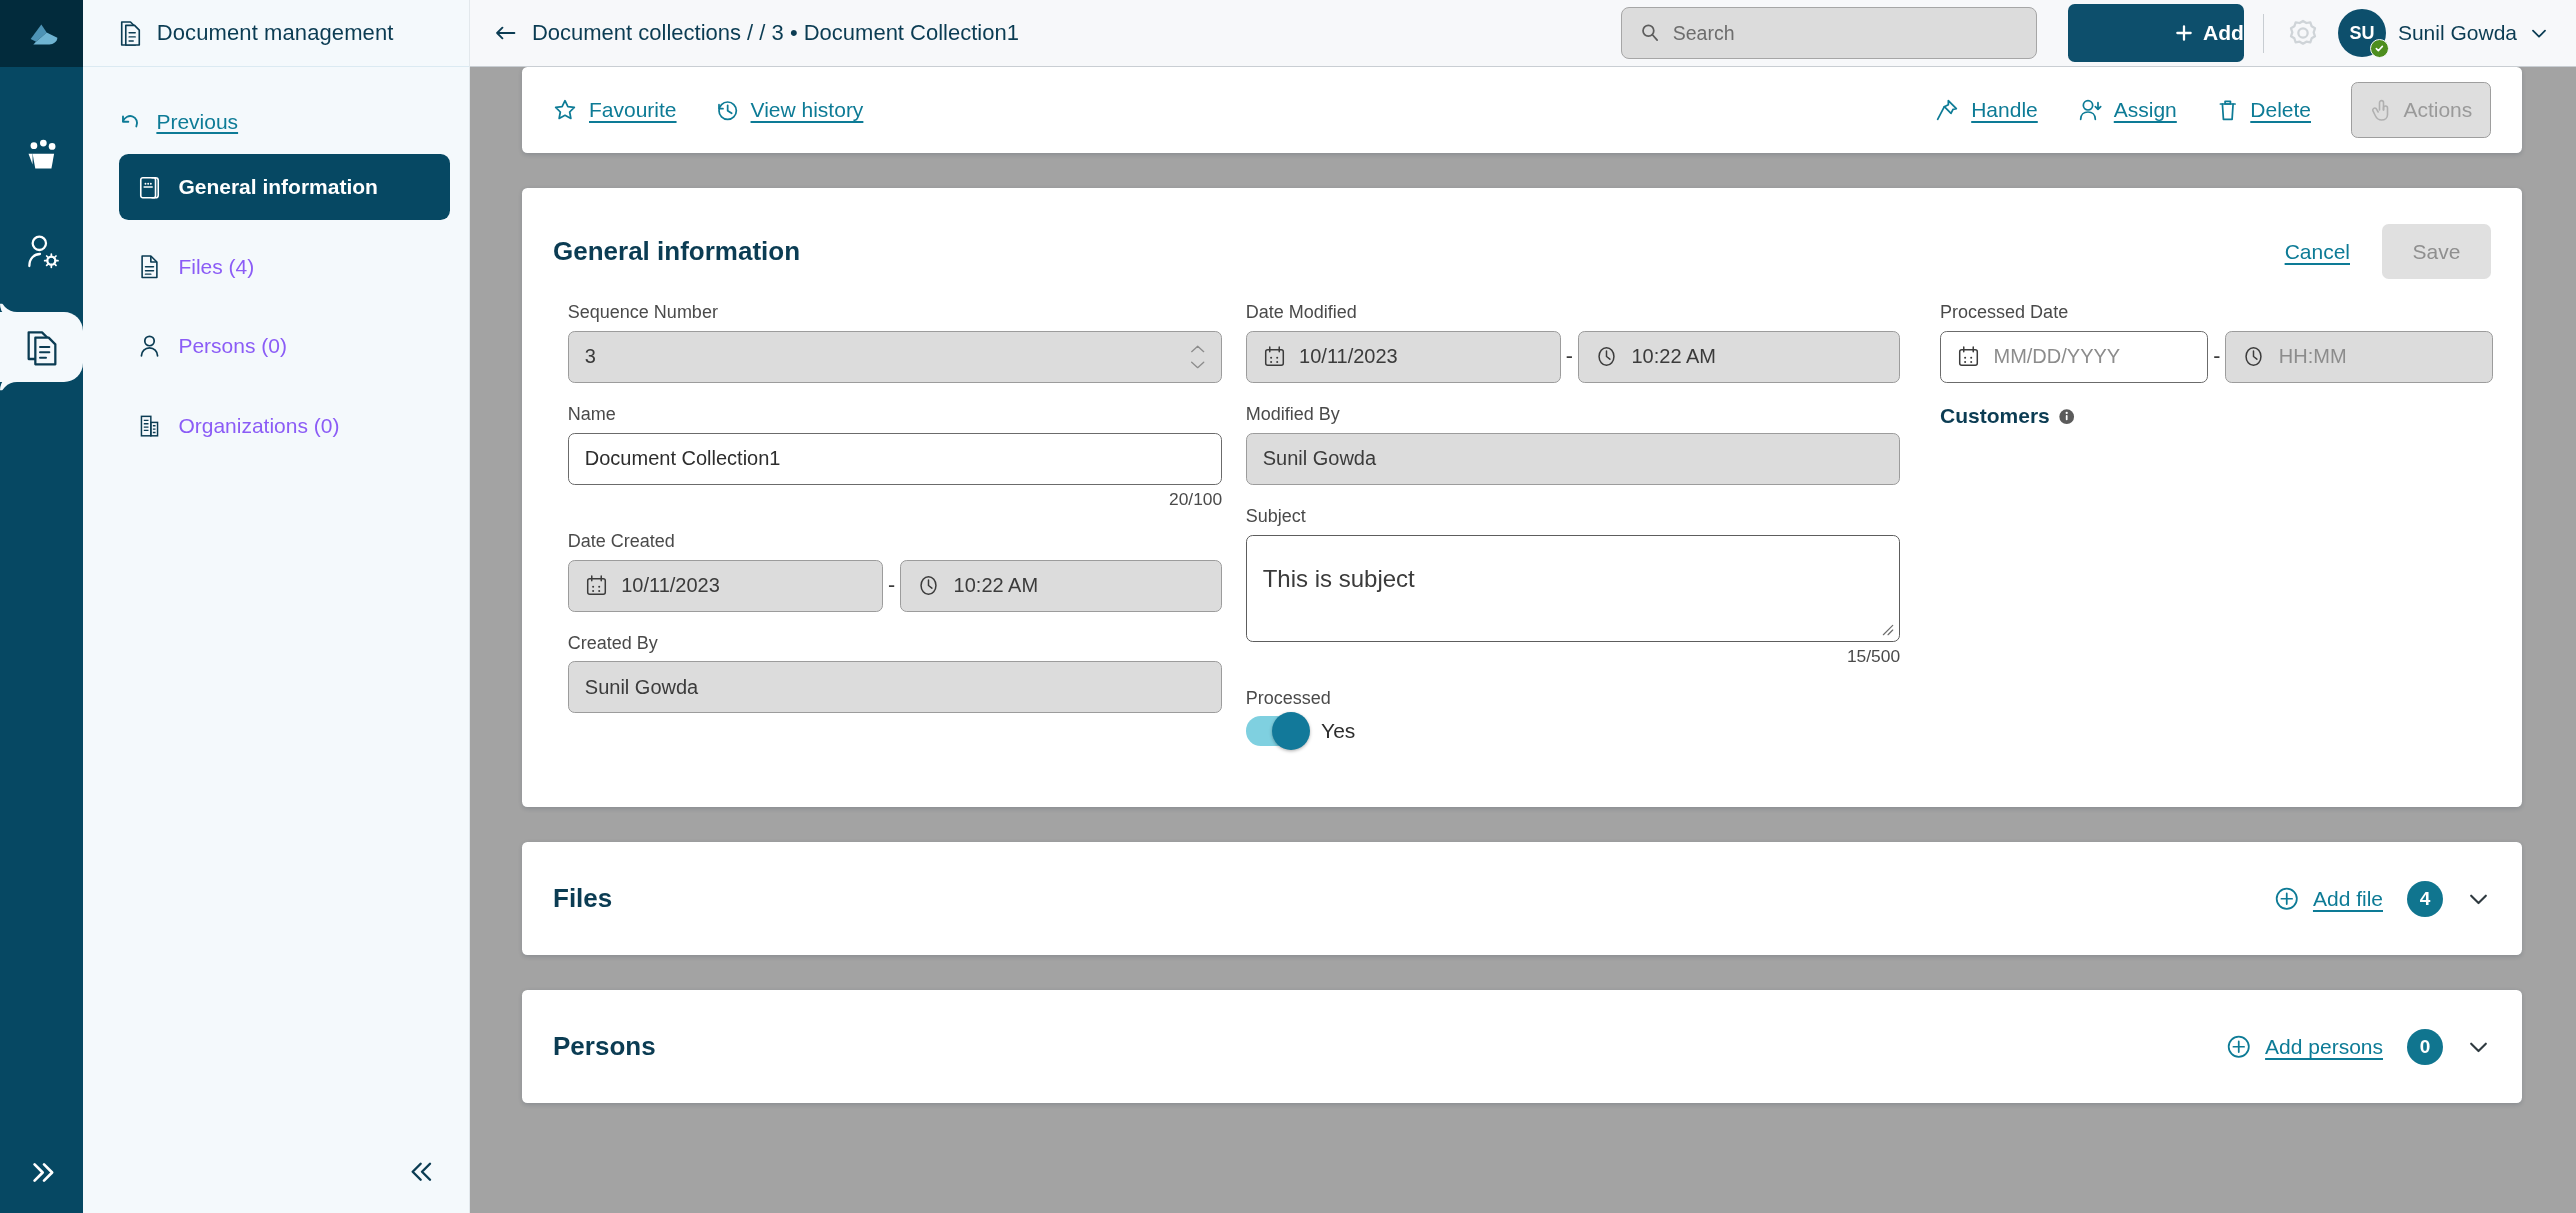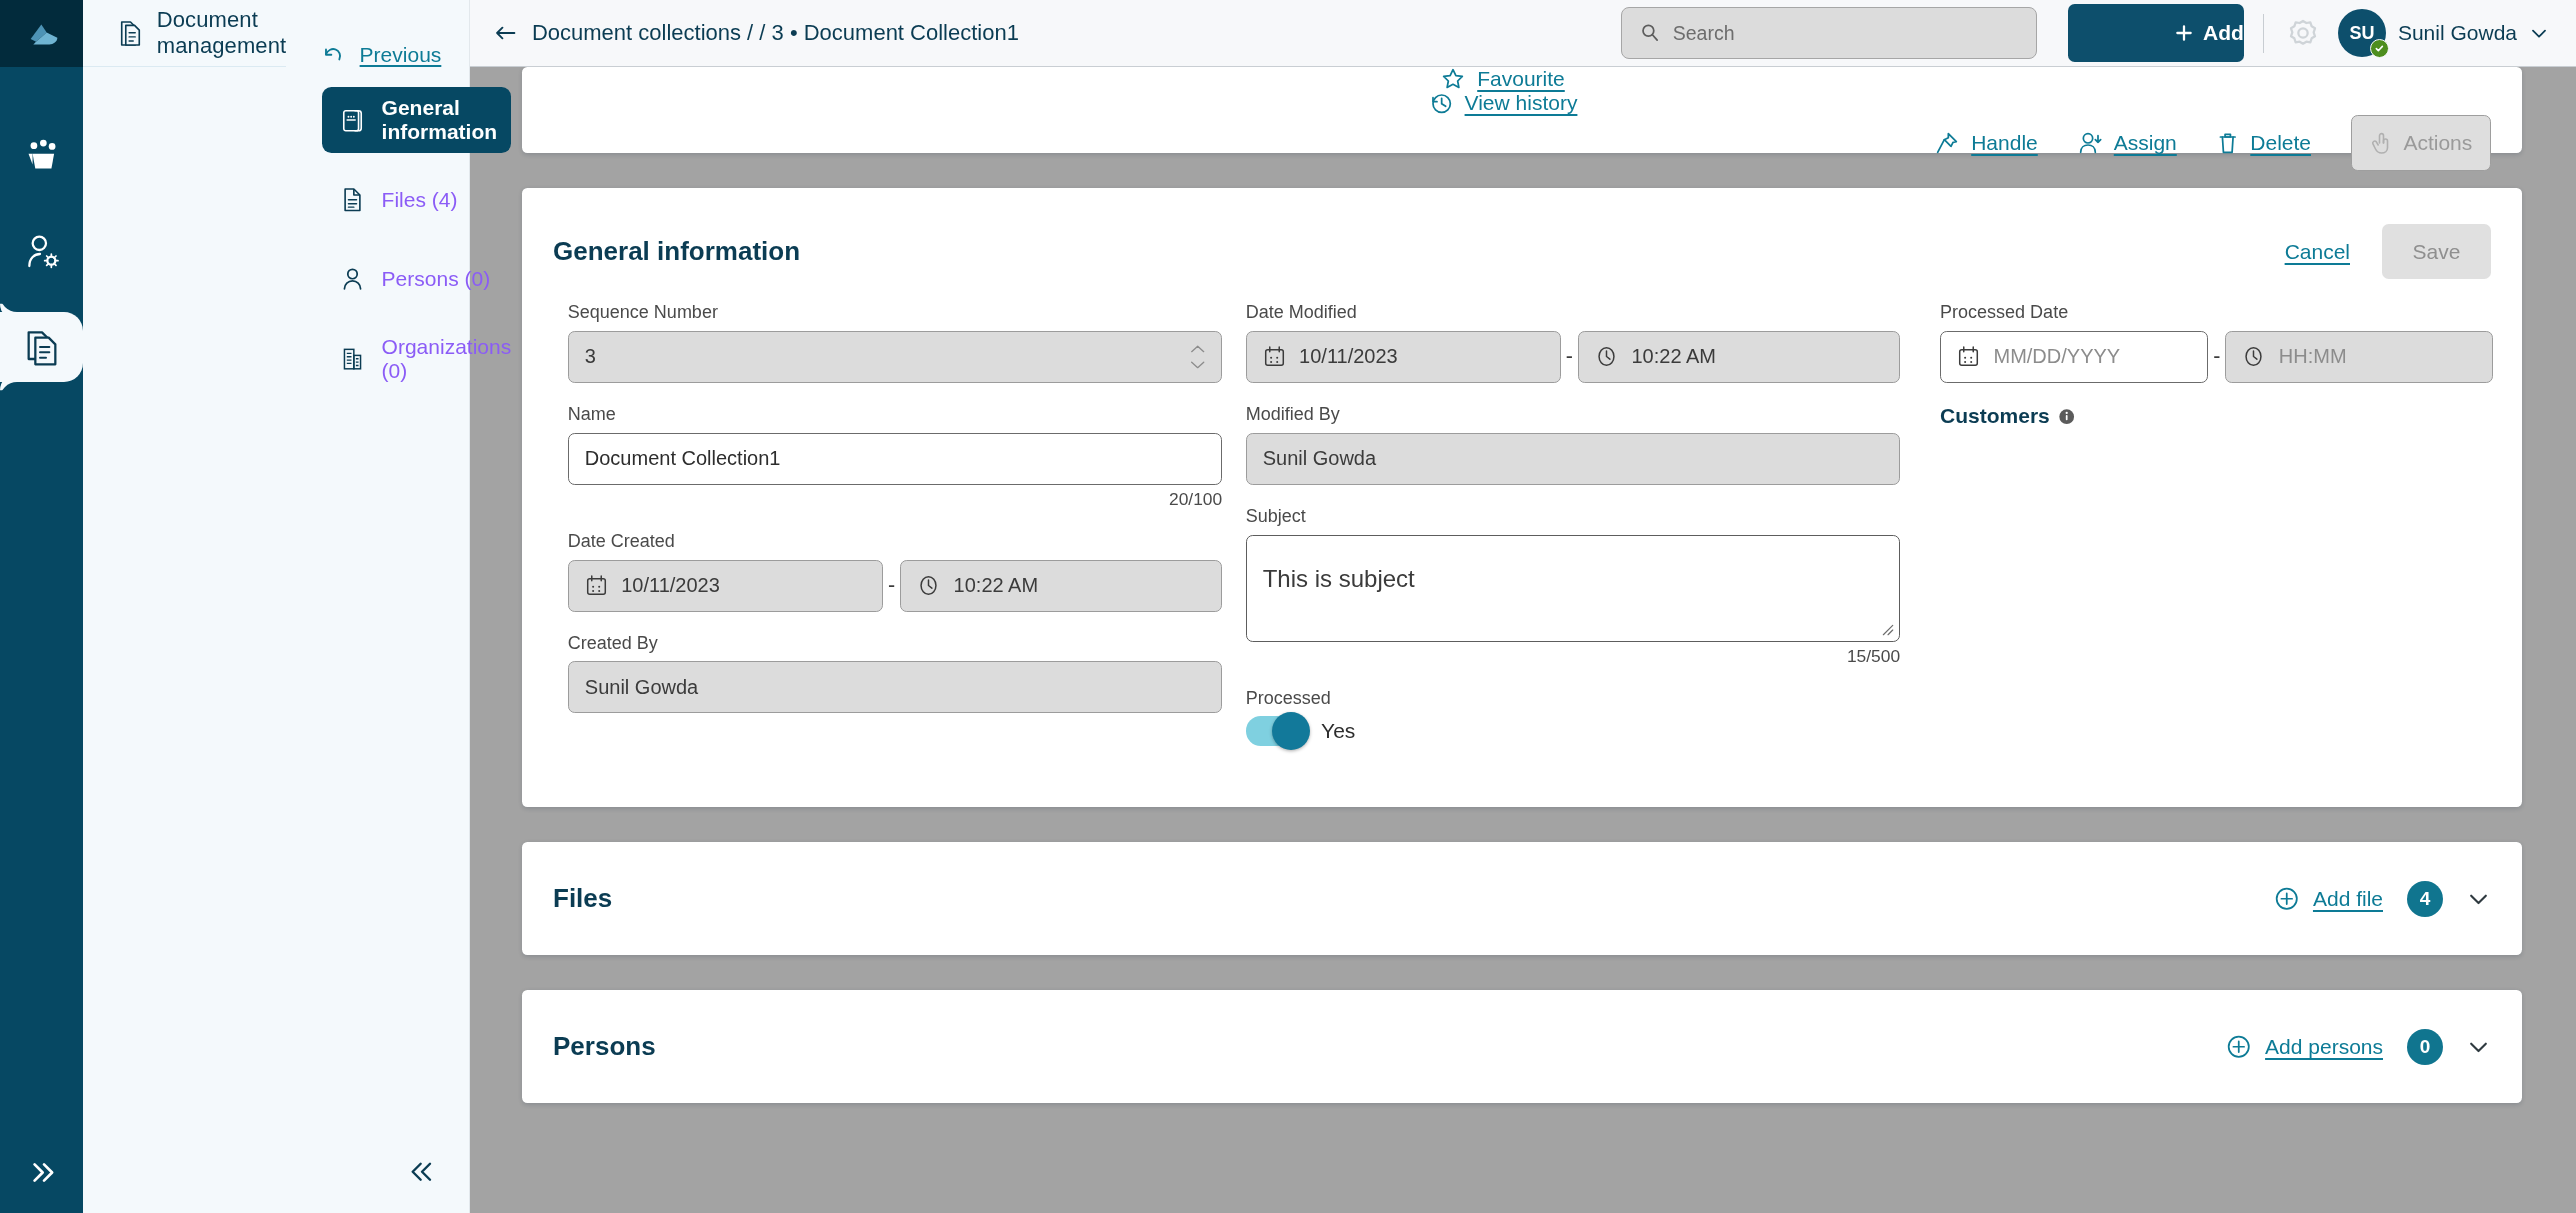--- a/index.html
+++ b/index.html
@@ -42,21 +42,21 @@
   }
   .rail-expand {
     position: absolute; bottom: 28px; left: 0; width: 83px;
     display: flex; align-items: center; justify-content: center;
   }
 
   
   .sidebar {
     width: 387px; flex: 0 0 387px;
     background: #f4f9fc;
-    display: flex; flex-direction: row;
+    display: flex; flex-direction: column;
     border-right: 1.3px solid #e2e8ec;
     position: relative;
   }
   .sidebar-head {
     height: 67px; display: flex; align-items: center; gap: 14.8px;
     padding-left: 36px;
     border-bottom: 1.3px solid #dbeaf2;
   }
   .sidebar-head-label { font-size: 22px; color: #0b3c53; letter-spacing: 0.1px; }
   .sidebar-body { padding-top: 31px; }
@@ -131,21 +131,20 @@
   .card {
     background: #ffffff; border-radius: 5.4px;
     box-shadow: 0 1.3px 4.7px rgba(20,40,60,.16);
     margin-bottom: 35px;
   }
 
   
   .actionbar {
     height: 86px; display: flex; align-items: center;
     padding: 0 31px 0 31px;
-    flex-direction: column;
   }
   .act {
     display: flex; align-items: center; gap: 12px; margin-right: 38px;
   }
   .act-text {
     font-size: 21px; color: #0d7b96; text-decoration: underline; text-underline-offset: 4px;
   }
   .actions-right { margin-left: auto; display: flex; align-items: center; gap: 0; }
   .actions-right .act { margin-right: 40px; }
   .actions-btn {

